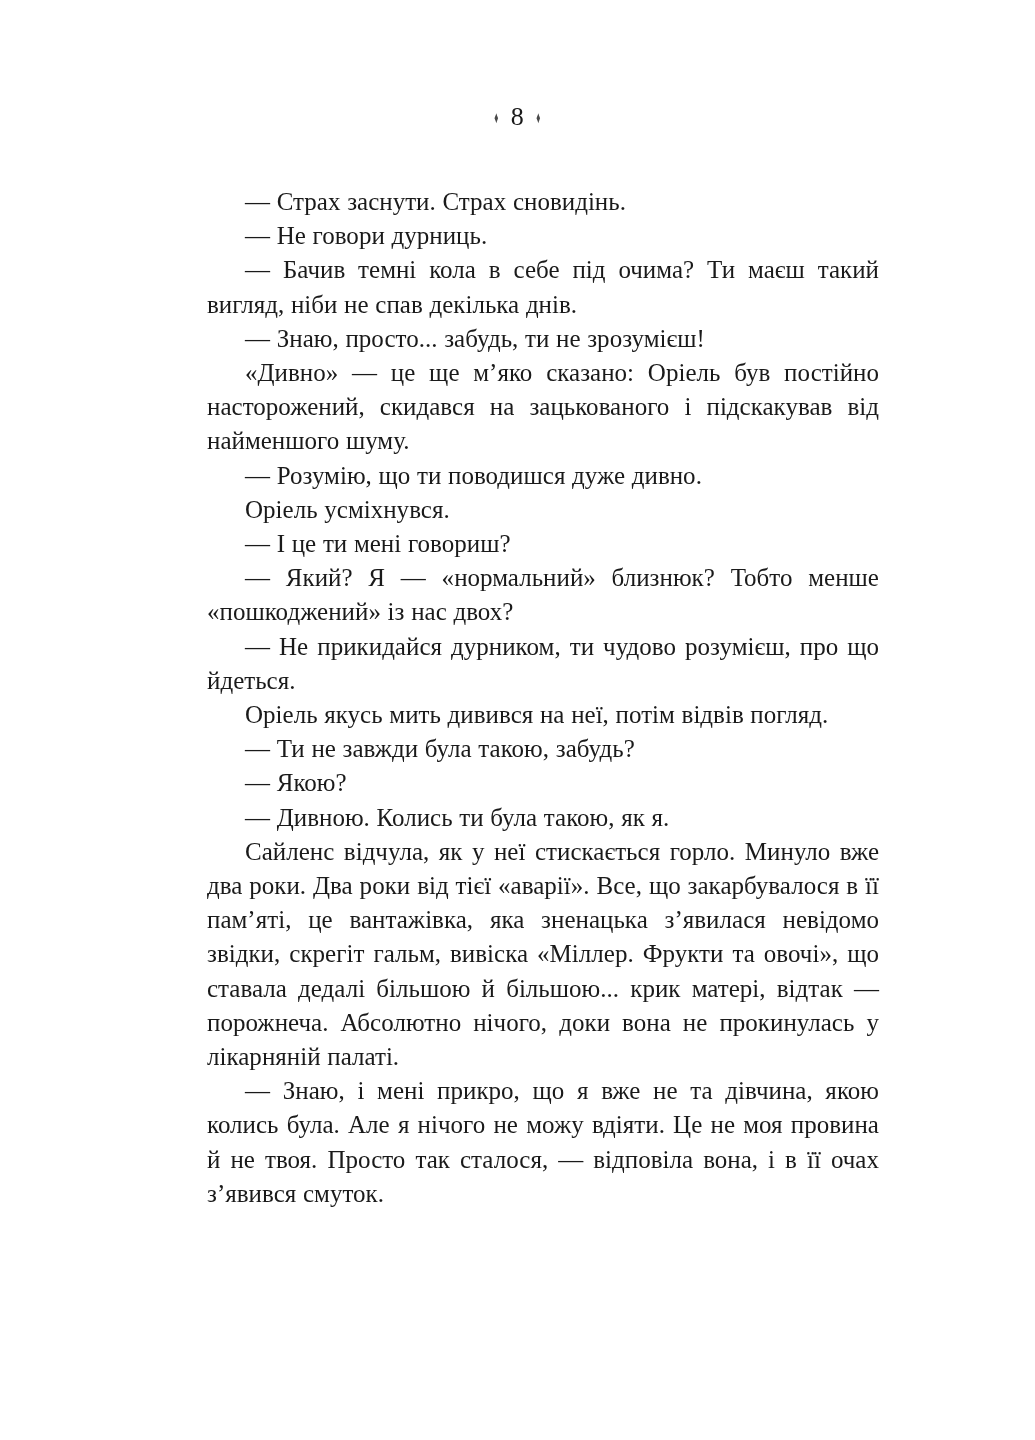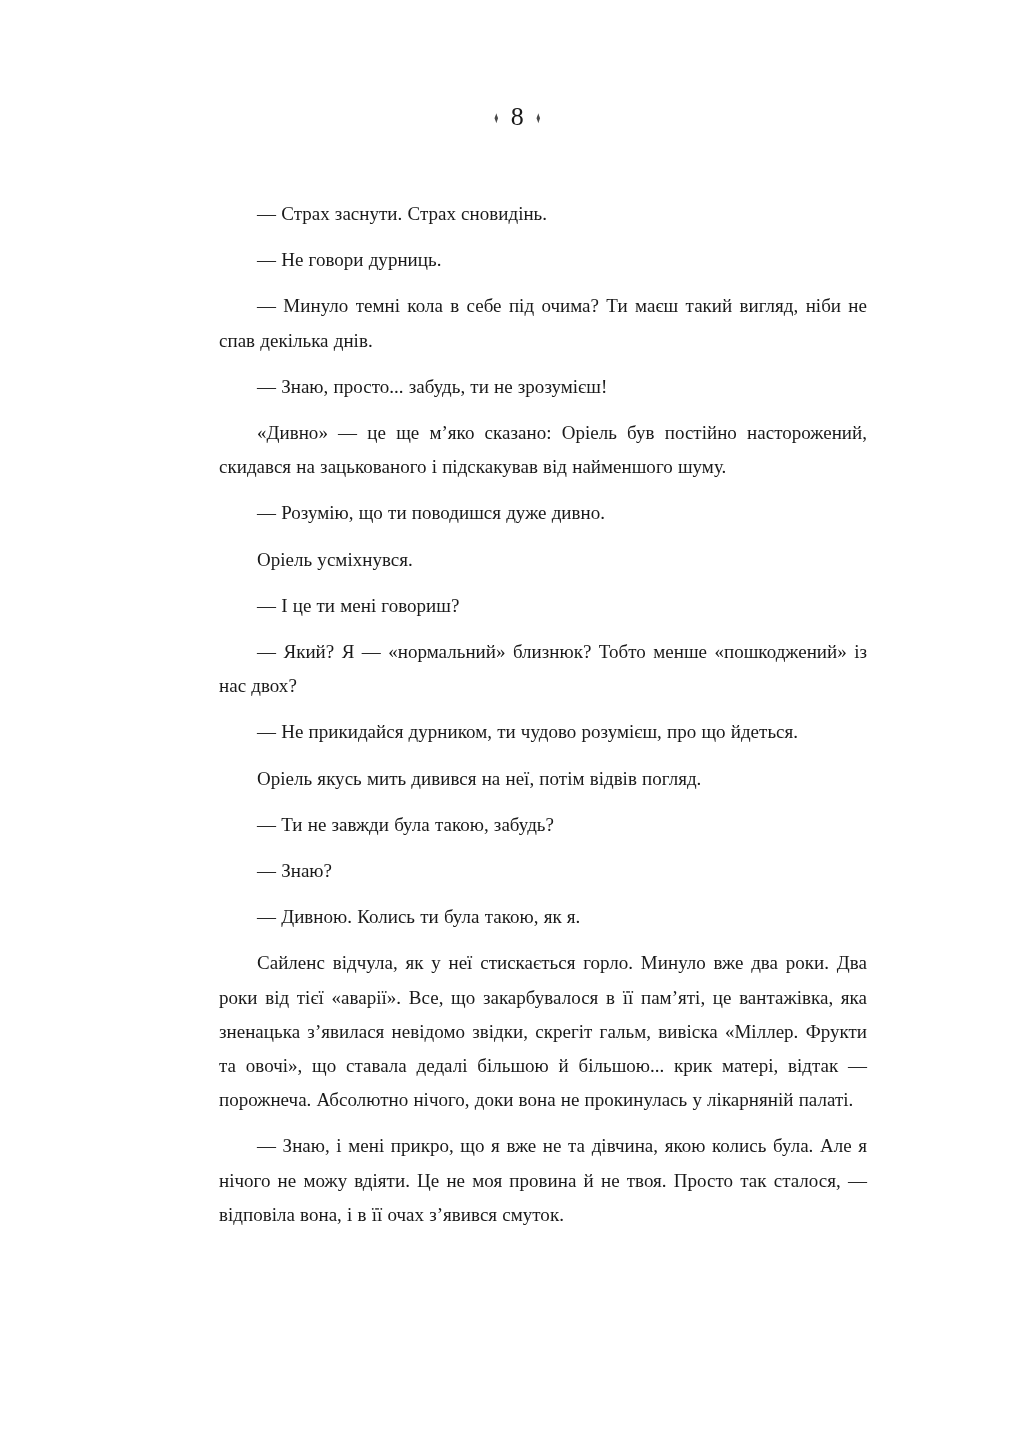--- a/index.html
+++ b/index.html
@@ -58,25 +58,25 @@
 
   
   .text-block {
     position: absolute;
     top: 185px;
     left: 207px;
     width: 672px;
   }
 
   .para {
-    margin: 12px;
+    margin: 0;
     text-align: justify;
     text-align-last: left;
     text-indent: 38px;
-    font-size: 19px;
+    font-size: 25px;
     line-height: 34.2px;
     letter-spacing: 0.02px;
     word-spacing: 0.4px;
     hyphens: none;
     -webkit-hyphens: none;
   }
 
   .para.no-justify {
     text-align: left;
   }
@@ -88,29 +88,29 @@
 
   <div class="page-header">
     <span class="folio-group">
       <span class="folio-ornament">♦</span><span class="folio-number">8</span><span class="folio-ornament">♦</span>
     </span>
   </div>
 
   <div class="text-block" id="body-text-block">
       <p class="para no-justify">— Страх заснути. Страх сновидінь.</p>
       <p class="para no-justify">— Не говори дурниць.</p>
-      <p class="para">— Минуло темні кола в себе під очима? Ти маєш такий вигляд, ніби не спав декілька днів.</p>
+      <p class="para">— Бачив темні кола в себе під очима? Ти маєш такий вигляд, ніби не спав декілька днів.</p>
       <p class="para no-justify">— Знаю, просто... забудь, ти не зрозумієш!</p>
       <p class="para">«Дивно» — це ще м’яко сказано: Оріель був постійно насторожений, скидався на зацькованого і підскакував від найменшого шуму.</p>
       <p class="para no-justify">— Розумію, що ти поводишся дуже дивно.</p>
       <p class="para no-justify">Оріель усміхнувся.</p>
       <p class="para no-justify">— І це ти мені говориш?</p>
       <p class="para">— Який? Я — «нормальний» близнюк? Тобто менше «пошкоджений» із нас двох?</p>
       <p class="para">— Не прикидайся дурником, ти чудово розумієш, про що йдеться.</p>
       <p class="para no-justify">Оріель якусь мить дивився на неї, потім відвів погляд.</p>
       <p class="para no-justify">— Ти не завжди була такою, забудь?</p>
-      <p class="para no-justify">— Знаю?</p>
+      <p class="para no-justify">— Якою?</p>
       <p class="para no-justify">— Дивною. Колись ти була такою, як я.</p>
       <p class="para">Сайленс відчула, як у неї стискається горло. Минуло вже два роки. Два роки від тієї «аварії». Все, що закарбувалося в її пам’яті, це вантажівка, яка зненацька з’явилася невідомо звідки, скрегіт гальм, вивіска «Міллер. Фрукти та овочі», що ставала дедалі більшою й більшою... крик матері, відтак — порожнеча. Абсолютно нічого, доки вона не прокинулась у лікарняній палаті.</p>
       <p class="para">— Знаю, і мені прикро, що я вже не та дівчина, якою колись була. Але я нічого не можу вдіяти. Це не моя провина й не твоя. Просто так сталося, — відповіла вона, і в її очах з’явився смуток.</p>
     </div>
 
 </div>
 
 </body></html>

